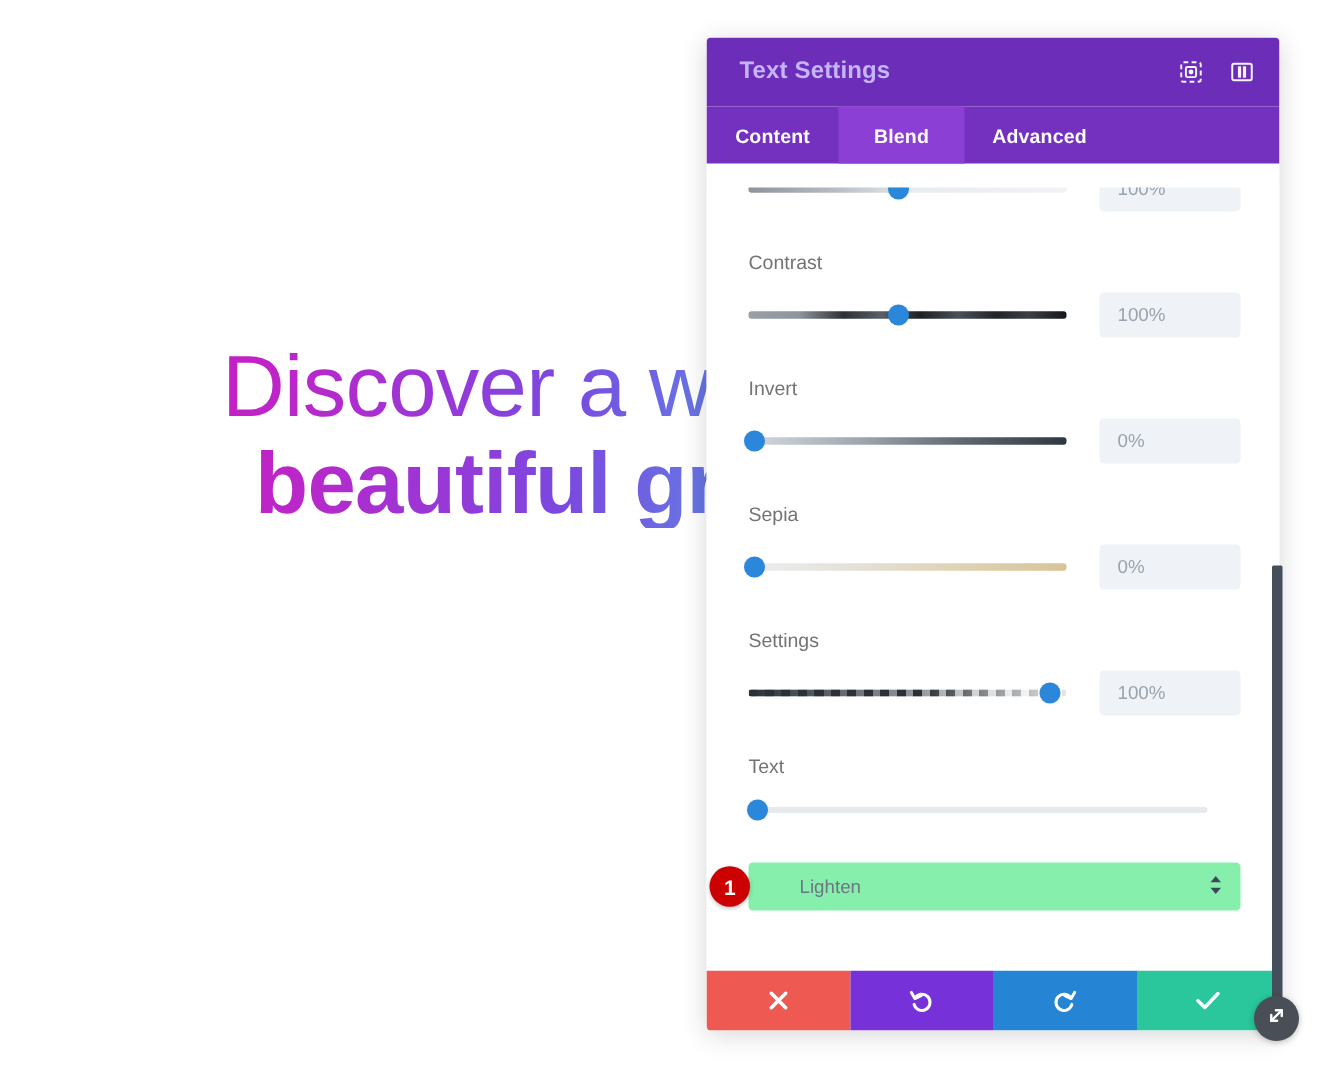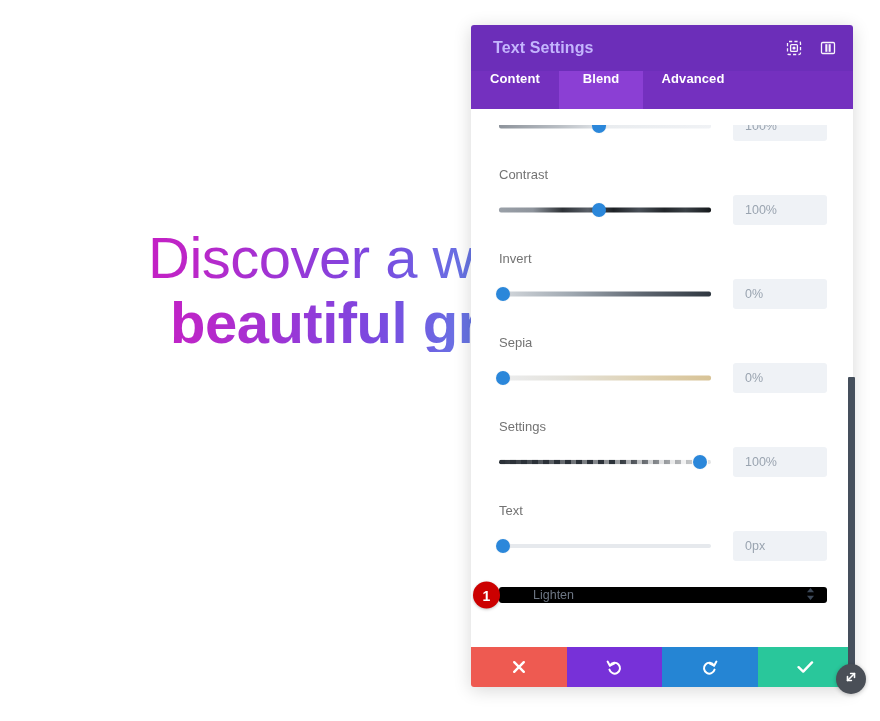--- a/index.html
+++ b/index.html
@@ -63,21 +63,21 @@
     cursor: pointer; opacity: 0.95;
   }
   .hicon svg { display: block; }
 
   .tabs {
     height: 38px; background: #7430bf;
     display: flex; flex: 0 0 auto;
   }
   .tab {
     flex: 0 0 82px;
-    display: flex; align-items: flex-start; justify-content: center;
+    display: flex; align-items: center; justify-content: center;
     color: #ffffff; font-size: 13px; font-weight: 700;
     cursor: pointer; letter-spacing: 0.1px;
   }
   .tab.w-content { flex: 0 0 88px; }
   .tab.w-design  { flex: 0 0 84px; }
   .tab.w-advanced{ flex: 0 0 100px; }
   .tab.active { background: #8b3fd4; }
 
   .modal-body {
     flex: 1 1 auto; position: relative;
@@ -145,21 +145,21 @@
 
   
   .ctrl.clipped { padding-top: 0; margin-top: -14px; }
   .ctrl.clipped .value-box { color: #9aa4b0; }
 
   .gap { height: 26px; }
 
   
   .select-wrap { position: relative; }
   .select-box {
-    height: 16px; background: #000000; border-radius: 3px;
+    height: 32px; background: #86efac; border-radius: 3px;
     display: flex; align-items: center;
     padding: 0 12px 0 34px;
     font-size: 12.5px; color: #6d7684;
     cursor: pointer;
   }
   .select-box .sel-val { flex: 1 1 auto; }
   .sel-arrows { color: #3c4858; font-size: 11px; line-height: 1; }
   .badge {
     position: absolute;
     left: -26px; top: 50%; transform: translateY(-50%);
@@ -324,21 +324,20 @@
 
         <div class="gap"></div>
 
         <div class="ctrl">
           <div class="ctrl-label">Text</div>
           <div class="ctrl-row">
             <div class="slider">
               <div class="track plain"></div>
               <div class="knob" style="left:2%;"></div>
             </div>
-            <div class="value-box">0px</div>
           </div>
         </div>
 
         <div class="gap"></div>
 
         <div class="ctrl">
           <div class="select-wrap">
             <div class="badge">1</div>
             <div class="select-box">
               <span class="sel-val">Lighten</span>

